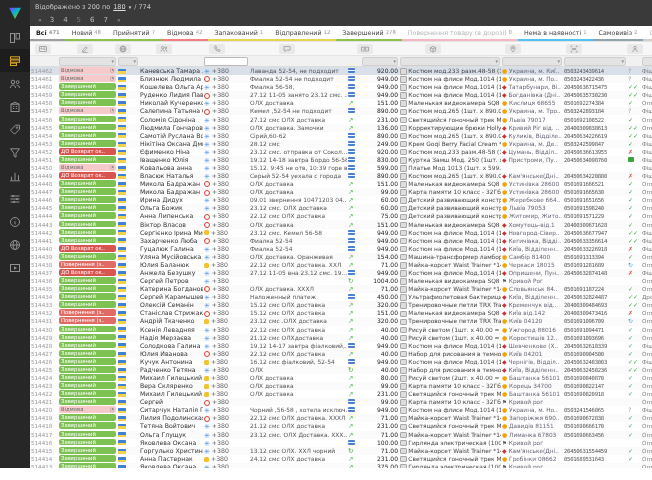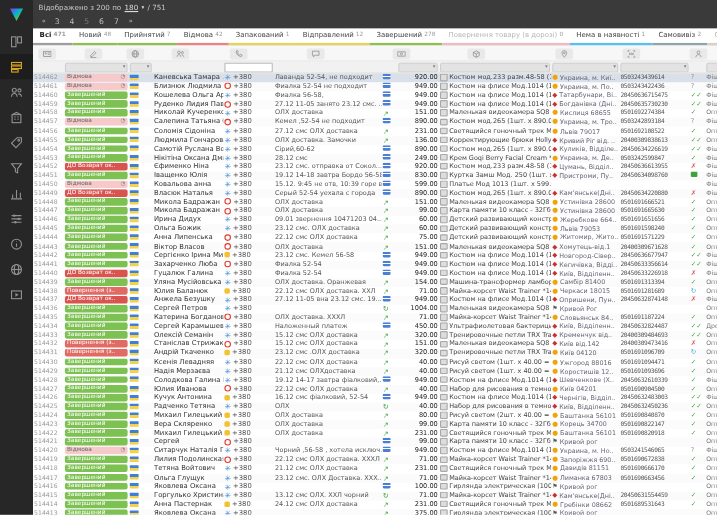--- a/index.html
+++ b/index.html
@@ -167,21 +167,21 @@
         </div>
       </div>
   </div>
 
   <div class="main">
     <div class="topbar">
       <div class="top-line1">
         <span>Відображено з 200 по</span>
         <span class="lnk">180</span>
         <span class="caret">▾</span>
-        <span>/ 751</span>
+        <span>/ 774</span>
       </div>
       <div class="top-line2" id="pager">
           <span class="pg nav">«</span>
           <span class="pg">3</span>
           <span class="pg">4</span>
           <span class="pg current">5</span>
           <span class="pg">6</span>
           <span class="pg">7</span>
           <span class="pg nav">»</span>
         </div>

